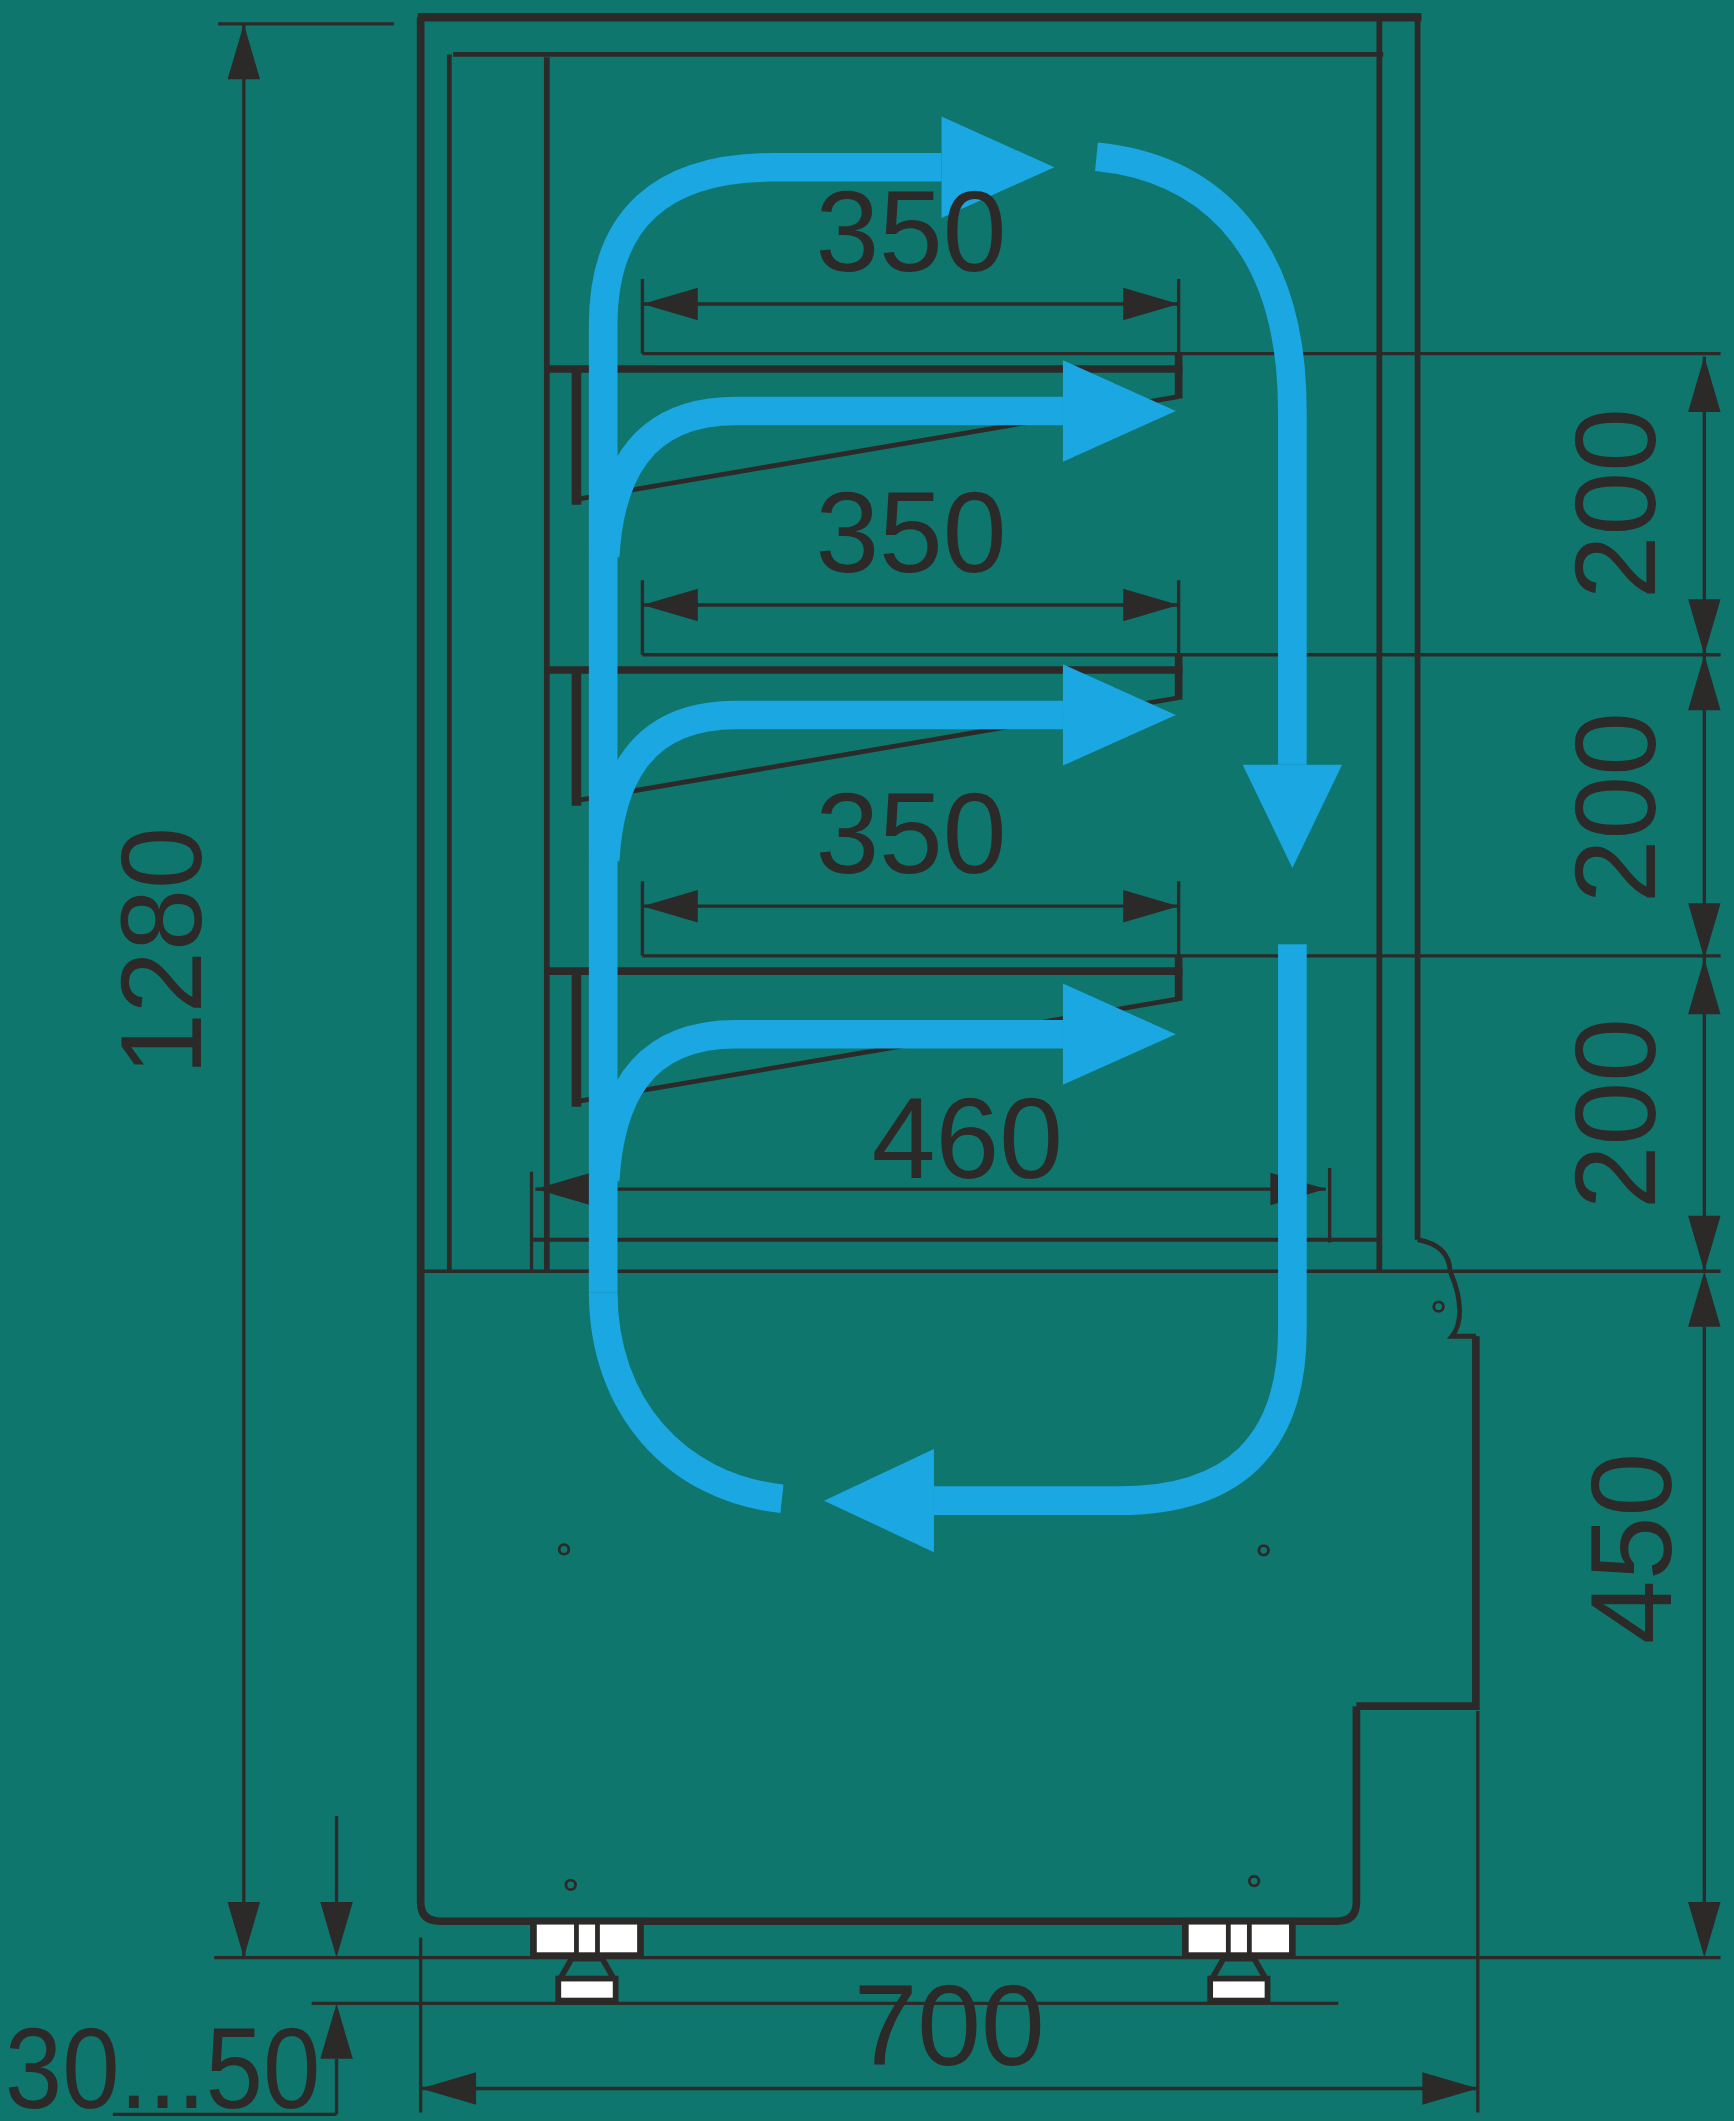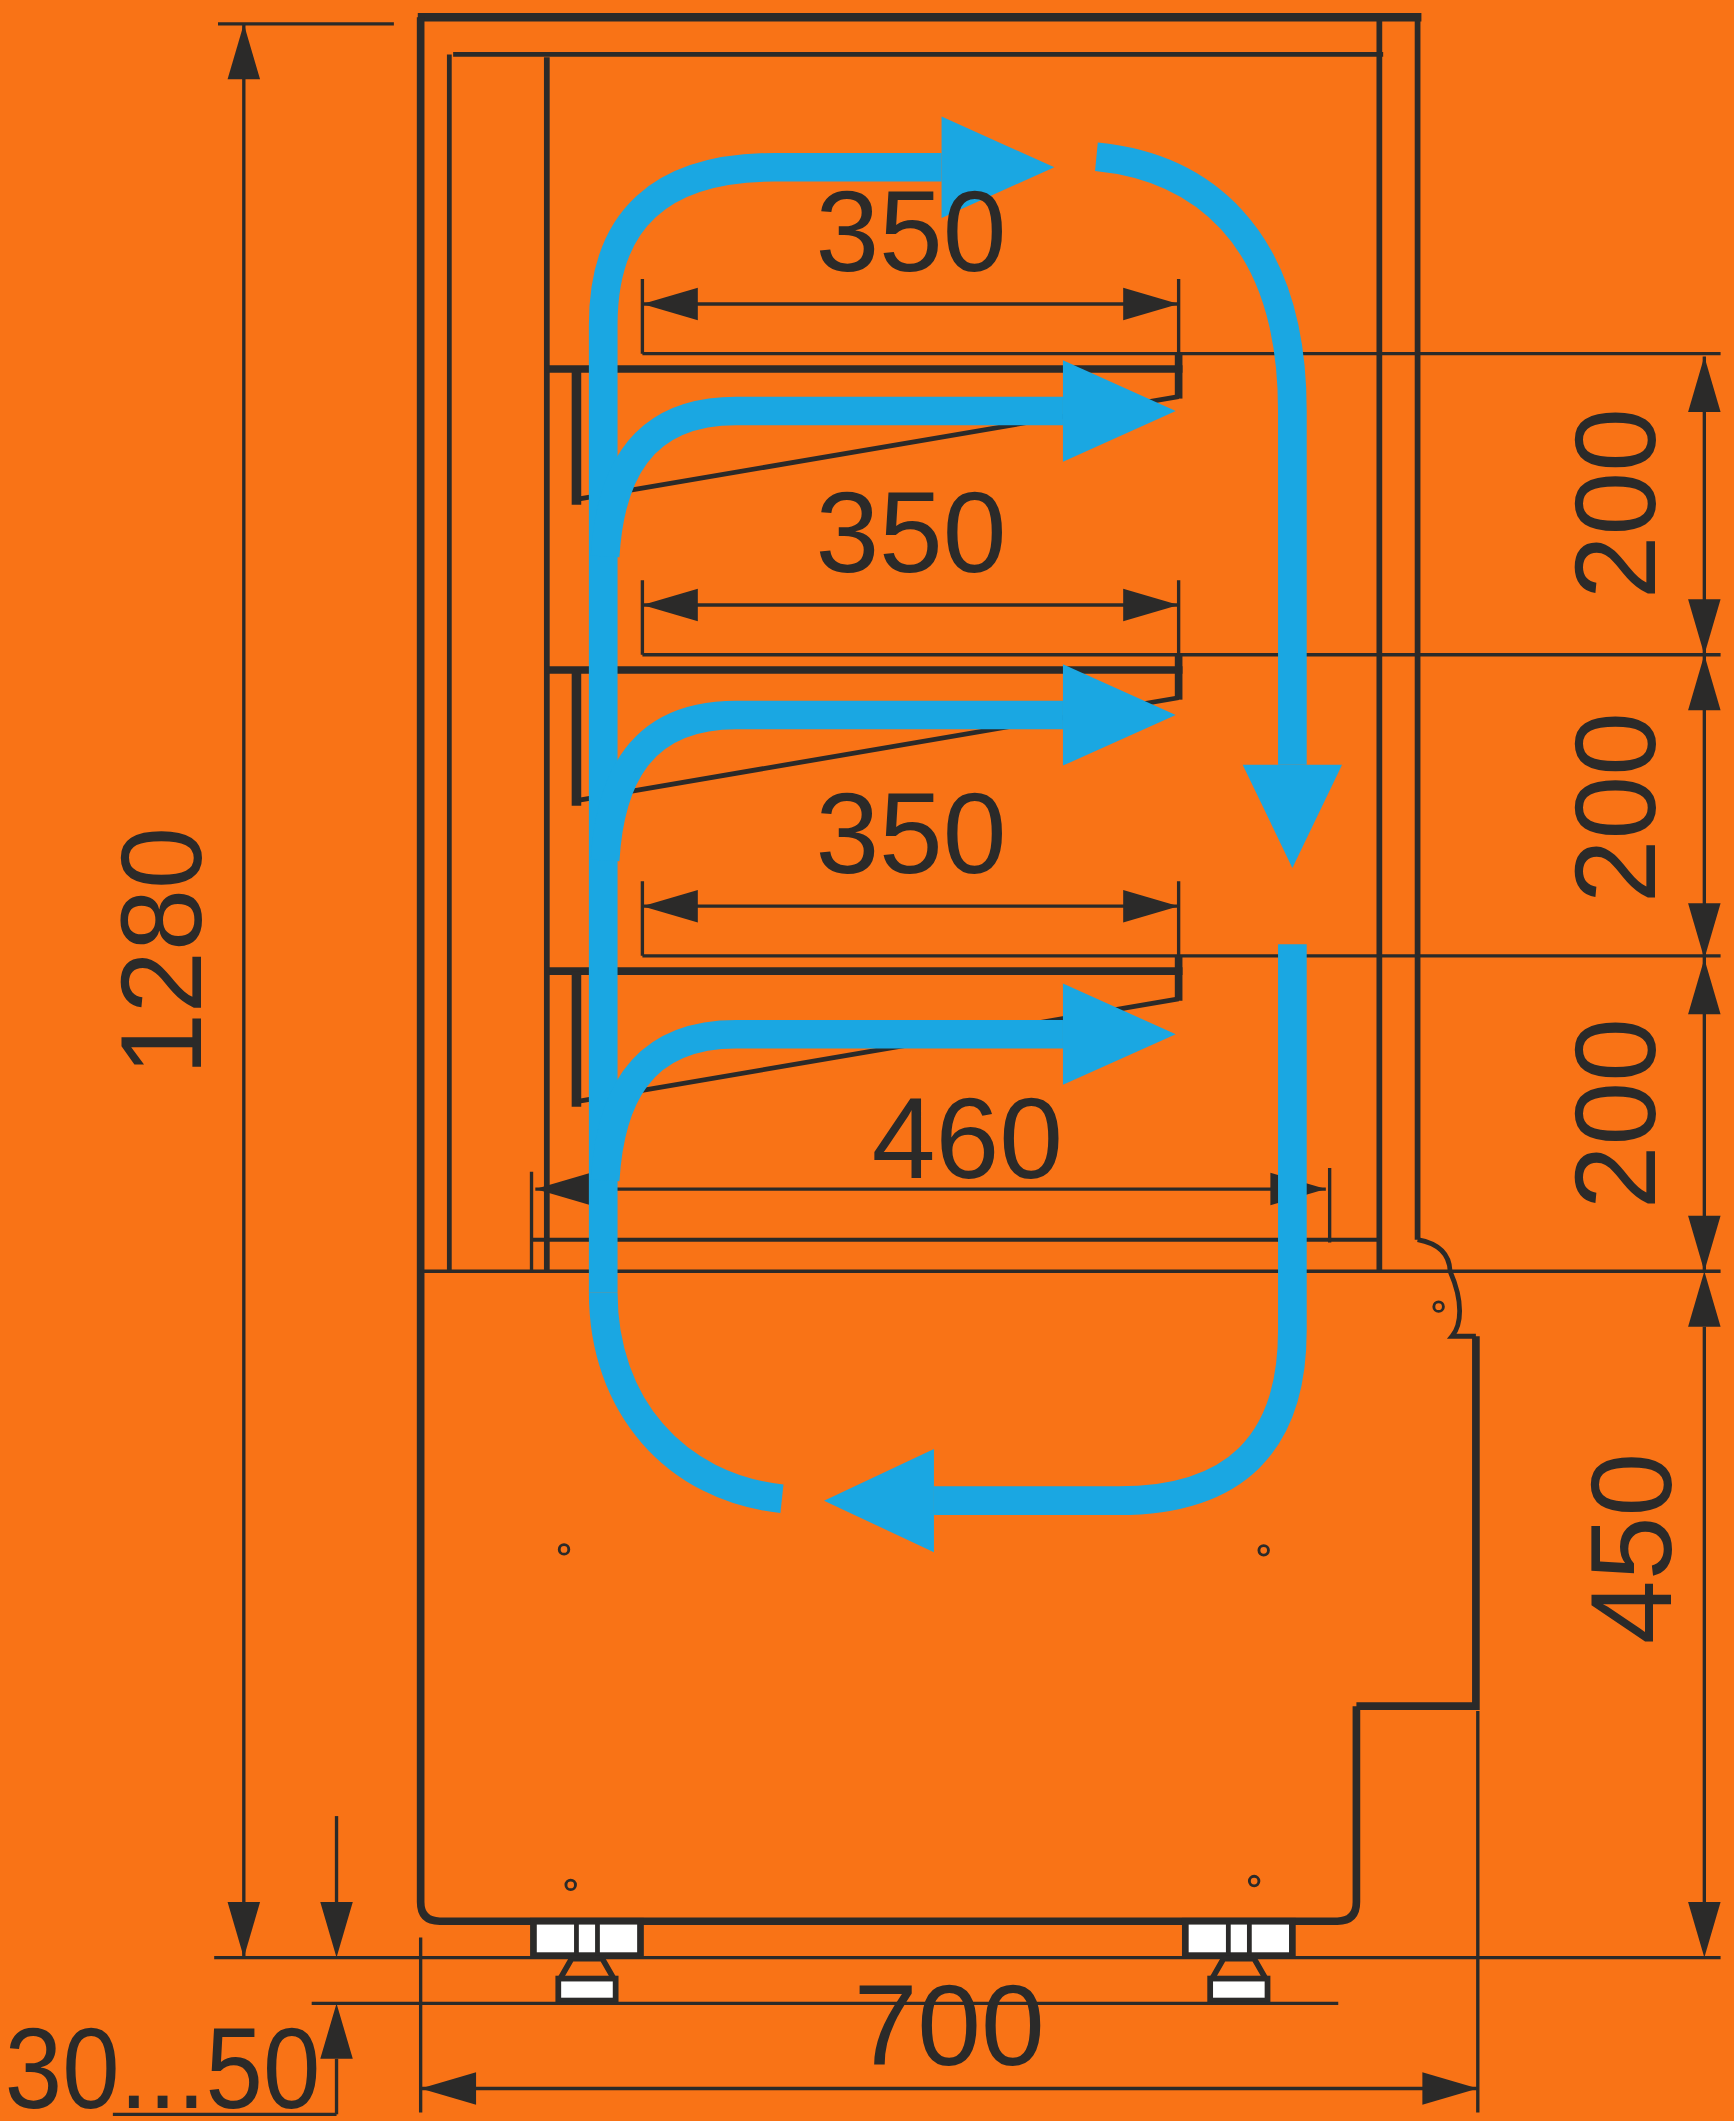--- a/index.html
+++ b/index.html
@@ -1,16 +1,16 @@
 <!DOCTYPE html>
 <html><head>
 <meta charset="utf-8">
 <style>
   html,body{margin:0;padding:0;background:#ffffff;}
-  .stage{position:relative;width:1735px;height:2121px;background:#f97316;overflow:hidden;}
+  .stage{position:relative;width:1735px;height:2121px;background:#0f766e;overflow:hidden;}
   svg{position:absolute;left:0;top:0;}
   text{font-family:"Liberation Sans", sans-serif;fill:#2B2A29;font-size:120px;font-weight:500;}
 </style>
 </head>
 <body>
 
 <div class="stage">
 <svg width="1735" height="2121" viewBox="0 0 1815 2219">
 
   <g stroke="#2B2A29" fill="none">

